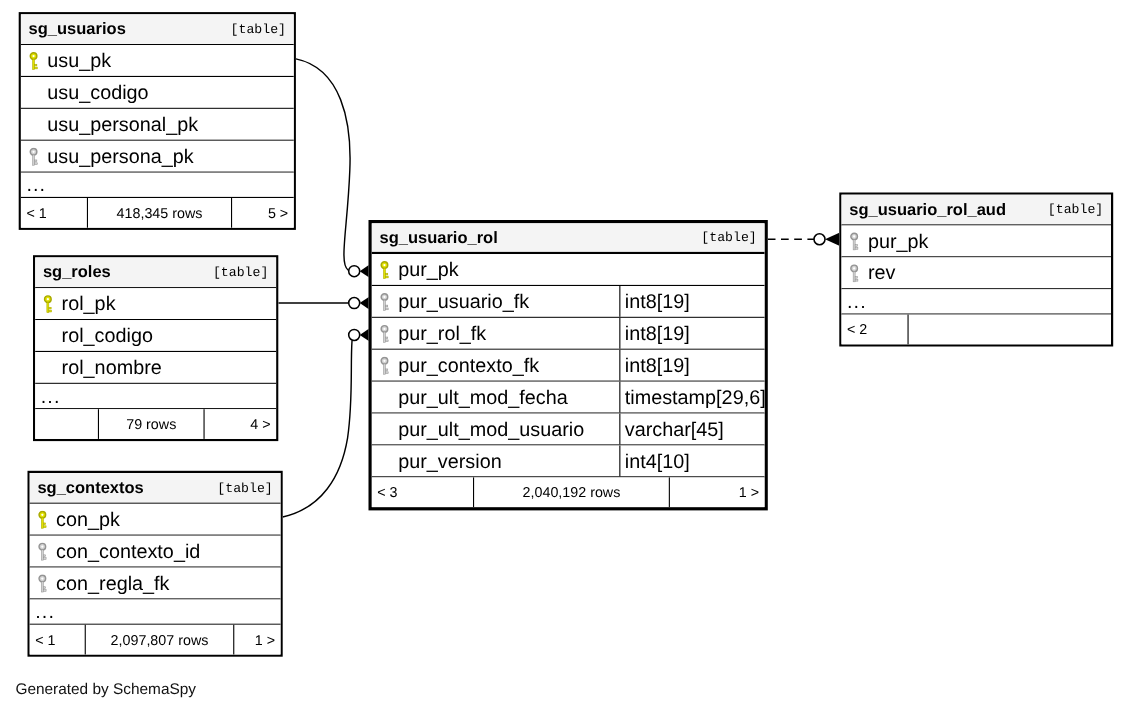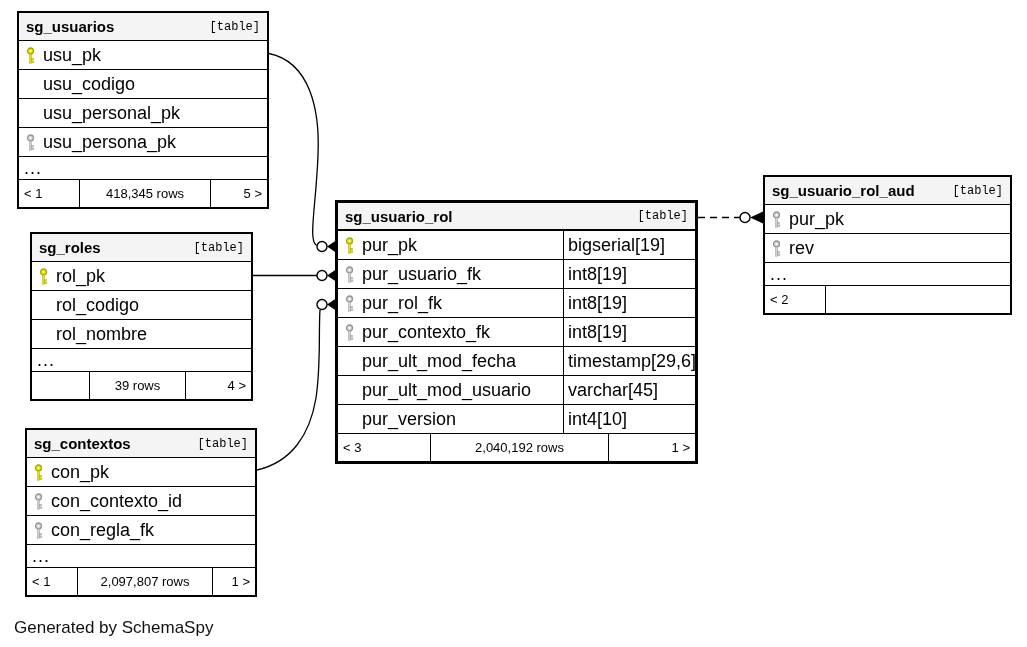--- a/index.html
+++ b/index.html
@@ -30,21 +30,21 @@
   .namecell { display:flex; align-items:center; height:100%; flex:none; }
   .ctype { border-left:1px solid #000; height:100%; display:flex; align-items:center; padding-left:4px; flex:1; white-space:nowrap; }
 
   .efoot { height:27px; display:flex; font-size:13px; background:#fff; }
   .fcell { display:flex; align-items:center; height:100%; flex:none; white-space:nowrap; }
   .fcell + .fcell { border-left:1px solid #000; }
   .fcell.left { padding-left:5px; justify-content:flex-start; }
   .fcell.center { justify-content:center; }
   .fcell.right { justify-content:flex-end; padding-right:5px; flex:1; }
 
-  .caption { position:absolute; left:14px; top:618px; font-size:17px; color:#111; }
+  .caption { position:absolute; left:14px; top:618px; font-size:14px; color:#111; }
 </style>
 </head>
 <body>
 
 <div class="canvas">
   <svg id="connector-layer">
       <g>
         <path d="M 269,53.5 C 310,62 320,110 318,155 C 316,207 308,240 316.5,245.5" fill="none" stroke="#000000" stroke-width="1.3"></path>
         <circle cx="322" cy="246.5" r="5" fill="#ffffff" stroke="#000000" stroke-width="1.4"></circle>
         <polygon points="327,246.5 336,240.5 336,252.5" fill="#000000"></polygon>
@@ -135,21 +135,21 @@
         </div>
         <div class="erow">
           <span class="keyslot"></span>
           <span class="cname">rol_nombre</span>
         </div>
         <div class="erow ellipsis">
           <span>...</span>
         </div>
         <div class="efoot">
           <span class="fcell left" style="width:57px"></span>
-          <span class="fcell center" style="width:96px">39 rows</span>
+          <span class="fcell center" style="width:96px">79 rows</span>
           <span class="fcell right">4 &gt;</span>
         </div>
       </div>
       <div class="entity" style="left: 25px; top: 428px; width: 232px;">
         <div class="ehead">
           <span class="ename">sg_contextos</span>
           <span class="ebadge">[table]</span>
         </div>
         <div class="erow">
           <span class="keyslot">
@@ -207,21 +207,20 @@
               <svg width="11" height="17" viewBox="0 0 11 17">
                 <circle cx="5.5" cy="4" r="3" fill="#e2e200" stroke="#a8a800" stroke-width="1.3"></circle>
                 <circle cx="5.5" cy="4" r="1.05" fill="#ffffff"></circle>
                 <rect x="4.6" y="6.8" width="1.8" height="9.4" fill="#e2e200" stroke="#a8a800" stroke-width="0.5"></rect>
                 <rect x="6.4" y="11.4" width="2.1" height="1.5" fill="#e2e200" stroke="#a8a800" stroke-width="0.5"></rect>
                 <rect x="6.4" y="14" width="2.5" height="1.6" fill="#e2e200" stroke="#a8a800" stroke-width="0.5"></rect>
               </svg>
             </span>
             <span class="cname">pur_pk</span>
           </span>
-          <span class="ctype">bigserial[19]</span>
         </div>
         <div class="erow">
           <span class="namecell" style="width:225px">
             <span class="keyslot">
               <svg width="11" height="17" viewBox="0 0 11 17">
                 <circle cx="5.5" cy="4" r="3" fill="#d2d2d2" stroke="#949494" stroke-width="1.3"></circle>
                 <circle cx="5.5" cy="4" r="1.05" fill="#ffffff"></circle>
                 <rect x="4.6" y="6.8" width="1.8" height="9.4" fill="#d2d2d2" stroke="#949494" stroke-width="0.5"></rect>
                 <rect x="6.4" y="11.4" width="2.1" height="1.5" fill="#d2d2d2" stroke="#949494" stroke-width="0.5"></rect>
                 <rect x="6.4" y="14" width="2.5" height="1.6" fill="#d2d2d2" stroke="#949494" stroke-width="0.5"></rect>

